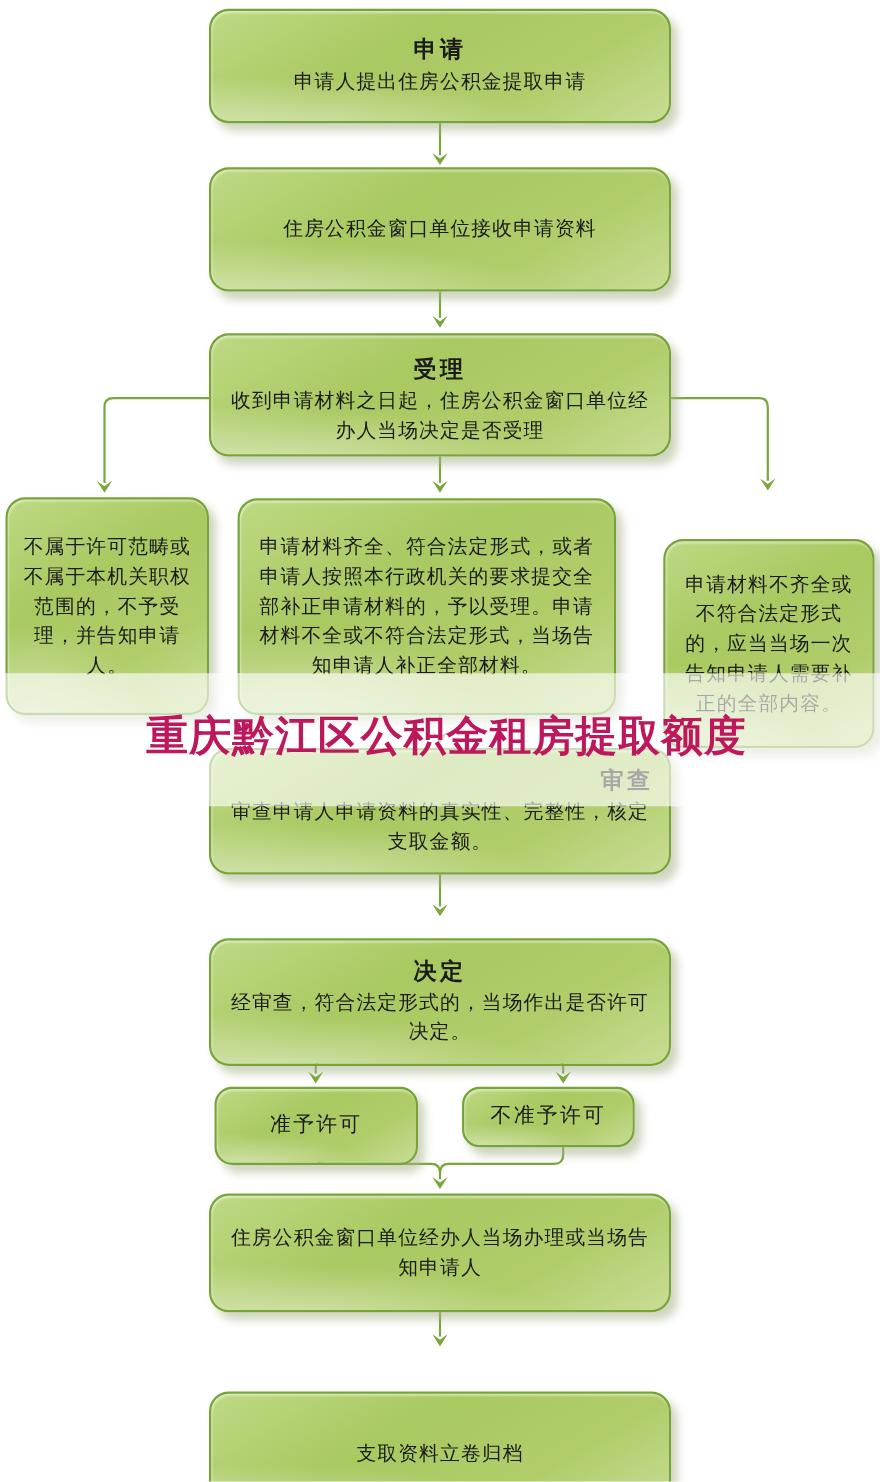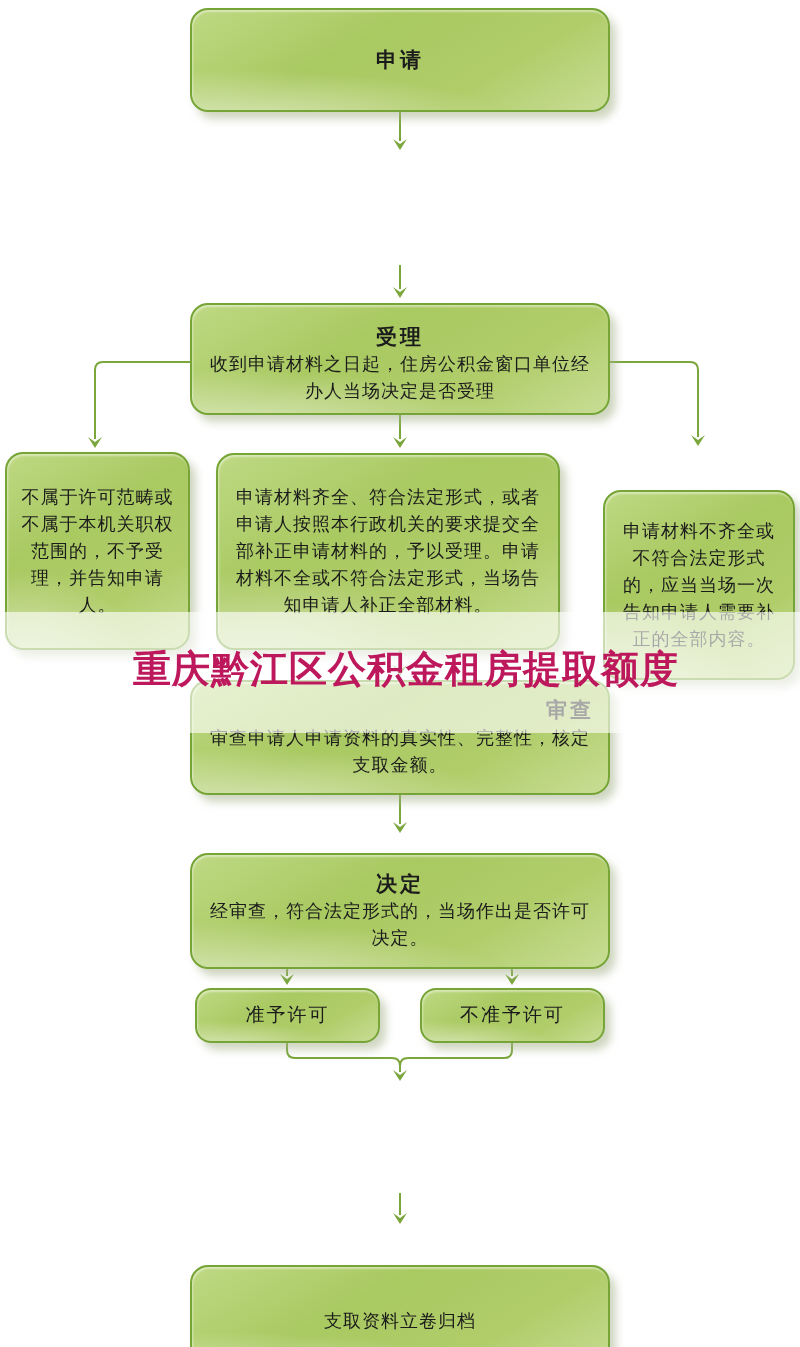--- a/index.html
+++ b/index.html
@@ -26,22 +26,22 @@
 
   
   .b1{left:190px;top:8px;width:420px;height:104px;}
   .b2{left:190px;top:152px;width:420px;height:113px;}
   .b3{left:190px;top:303px;width:420px;height:112px;justify-content:flex-end;}
   .bl{left:5px;top:452px;width:185px;height:198px;padding:8px 12px;}
   .bm{left:216px;top:453px;width:344px;height:197px;padding:8px 12px;}
   .br{left:603px;top:450px;width:192px;height:190px;padding:8px 12px;margin-top:40px;}
   .b4{left:190px;top:680px;width:420px;height:115px;align-items:flex-end;}
   .b5{left:190px;top:837px;width:420px;height:116px;margin-top:16px;}
-  .b6a{left:195px;top:988px;width:185px;height:55px;}
-  .b6b{left:420px;top:988px;width:185px;height:55px;text-align:center;}
+  .b6a{left:195px;top:988px;width:185px;height:71px;}
+  .b6b{left:420px;top:988px;width:157px;height:55px;text-align:center;}
   .b7{left:190px;top:1085px;width:420px;height:108px;}
   .b8{left:190px;top:1228px;width:420px;height:112px;margin-top:37px;}
 
   .wash{
     position:absolute;left:0;top:612px;width:800px;height:121px;
     background:rgba(255,255,255,0.62);z-index:3;
   }
   .overlay-title{
     position:absolute;left:0;top:644px;width:100%;margin:0;z-index:4;
     text-align:center;font-size:38px;font-weight:900;letter-spacing:1px;color:#be185d;
@@ -75,22 +75,26 @@
       <path d="M393 822 L400 827 L407 822 L400 833 Z"></path>
       <path d="M280 974 L287 979 L294 974 L287 985 Z"></path>
       <path d="M505 974 L512 979 L519 974 L512 985 Z"></path>
       <path d="M393 1070 L400 1075 L407 1070 L400 1081 Z"></path>
       <path d="M393 1213 L400 1218 L407 1213 L400 1224 Z"></path>
     </g>
   </svg>
 
   <div class="box b1">
     <div class="box-title">申请</div>
+    <div class="box-body">申请人提出住房公积金提取申请</div>
   </div>
 
+  <div class="box b2">
+    <div class="box-body">住房公积金窗口单位接收申请资料</div>
+  </div>
 
   <div class="box b3">
     <div class="box-title">受理</div>
     <div class="box-body">收到申请材料之日起，住房公积金窗口单位经办人当场决定是否受理</div>
   </div>
 
   <div class="box bl">
     <div class="box-body">不属于许可范畴或不属于本机关职权范围的，不予受理，并告知申请人。</div>
   </div>
 
@@ -113,20 +117,23 @@
   </div>
 
   <div class="box small b6a">
     <div class="box-body">准予许可</div>
   </div>
 
   <div class="box small b6b">
     <div class="box-body">不准予许可</div>
   </div>
 
+  <div class="box b7">
+    <div class="box-body">住房公积金窗口单位经办人当场办理或当场告知申请人</div>
+  </div>
 
   <div class="box b8">
     <div class="box-body">支取资料立卷归档</div>
   </div>
 
   <div class="wash"></div>
 
   <h1 class="overlay-title">重庆黔江区公积金租房提取额度</h1>
 
 </div>

